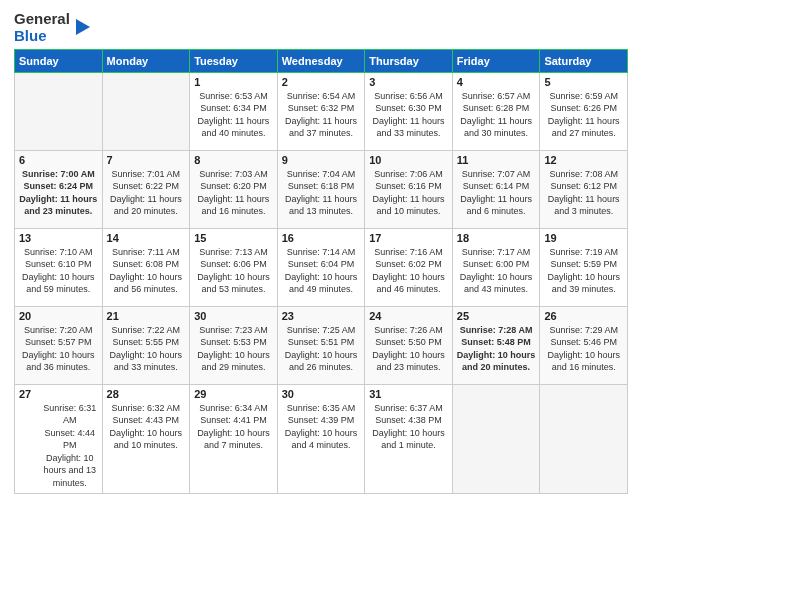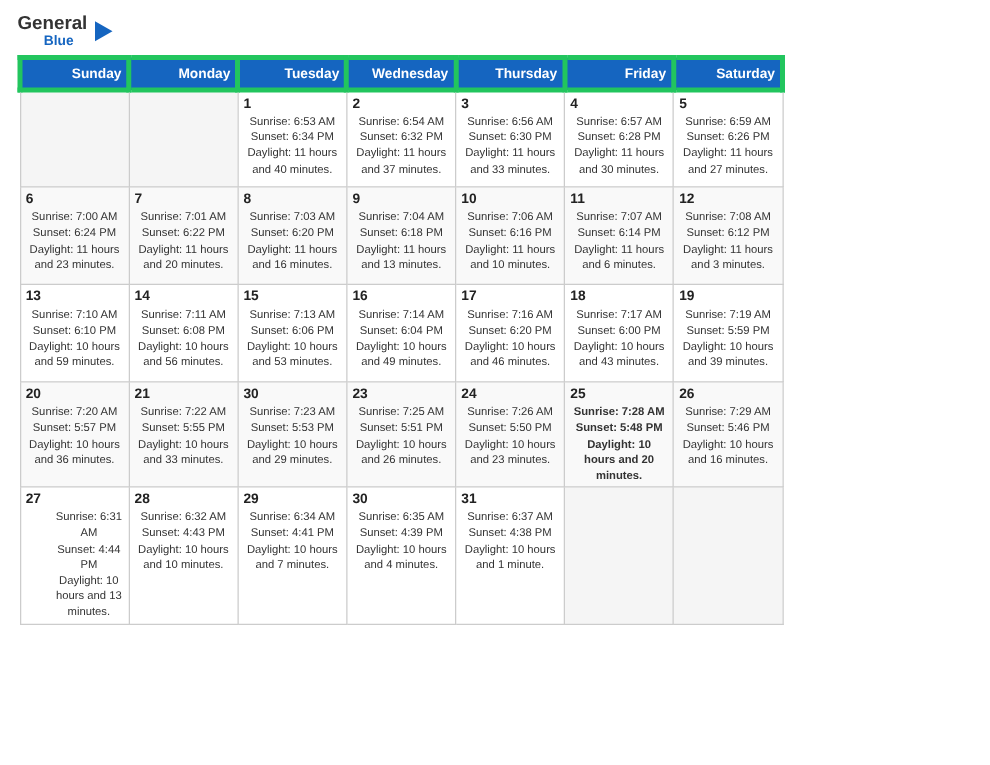--- a/index.html
+++ b/index.html
@@ -38,22 +38,22 @@
       width: 100%;
       border-collapse: collapse;
       table-layout: fixed;
     }
     th {
       background-color: #1565c0;
       color: #fff;
       font-size: 11px;
       font-weight: bold;
       padding: 5px 4px;
-      text-align: right;
-      border: 4px solid #22c55e;
+      text-align: left;
+      border: 1px solid #22c55e;
     }
     td {
       border: 1px solid #ccc;
       vertical-align: top;
       padding: 3px 4px;
       font-size: 9px;
       color: #333;
       height: 78px;
       background: #fff;
     }
@@ -87,21 +87,21 @@
   </style>
 </head>
 <body>
 
 <div class="container">
   <div class="header-row">
     <div class="logo-wrapper">
     <div style="display:flex;align-items:center;">
       <div style="display:flex;flex-direction:column;line-height:1.15;">
         <span style="font-size:15px;font-weight:bold;color:#333;">General</span>
-        <span style="font-size:11px;font-weight:bold;color:#1565c0;margin-left:21px;">Blue</span>
+        <span style="font-size:15px;font-weight:bold;color:#1565c0;">Blue</span>
       </div>
       <svg width="20" height="20" viewBox="0 0 20 20" style="margin-left:2px;">
         <polygon points="4,2 18,10 4,18" fill="#1565c0"></polygon>
       </svg>
     </div>
   </div>
     <div class="title-block">
       <div class="month-title"></div>
       <div class="location-title"></div>
     </div>
@@ -150,21 +150,21 @@
           <td>
             <span class="day-number">5</span>
             <div class="day-info" style="white-space: pre-line;">Sunrise: 6:59 AM
 Sunset: 6:26 PM
 Daylight: 11 hours and 27 minutes.</div>
           </td>
         </tr>
         <tr>
           <td>
             <span class="day-number">6</span>
-            <div class="day-info" style="white-space: pre-line;">Sunrise: 7:00 AM
+            <div class="day-info" style="white-space: pre-line; font-weight: bold;">Sunrise: 7:00 AM
 Sunset: 6:24 PM
 Daylight: 11 hours and 23 minutes.</div>
           </td>
           <td>
             <span class="day-number">7</span>
             <div class="day-info" style="white-space: pre-line;">Sunrise: 7:01 AM
 Sunset: 6:22 PM
 Daylight: 11 hours and 20 minutes.</div>
           </td>
           <td>
@@ -219,21 +219,21 @@
           </td>
           <td>
             <span class="day-number">16</span>
             <div class="day-info" style="white-space: pre-line;">Sunrise: 7:14 AM
 Sunset: 6:04 PM
 Daylight: 10 hours and 49 minutes.</div>
           </td>
           <td>
             <span class="day-number">17</span>
             <div class="day-info" style="white-space: pre-line;">Sunrise: 7:16 AM
-Sunset: 6:20 PM
+Sunset: 6:02 PM
 Daylight: 10 hours and 46 minutes.</div>
           </td>
           <td>
             <span class="day-number">18</span>
             <div class="day-info" style="white-space: pre-line;">Sunrise: 7:17 AM
 Sunset: 6:00 PM
 Daylight: 10 hours and 43 minutes.</div>
           </td>
           <td>
             <span class="day-number">19</span>

